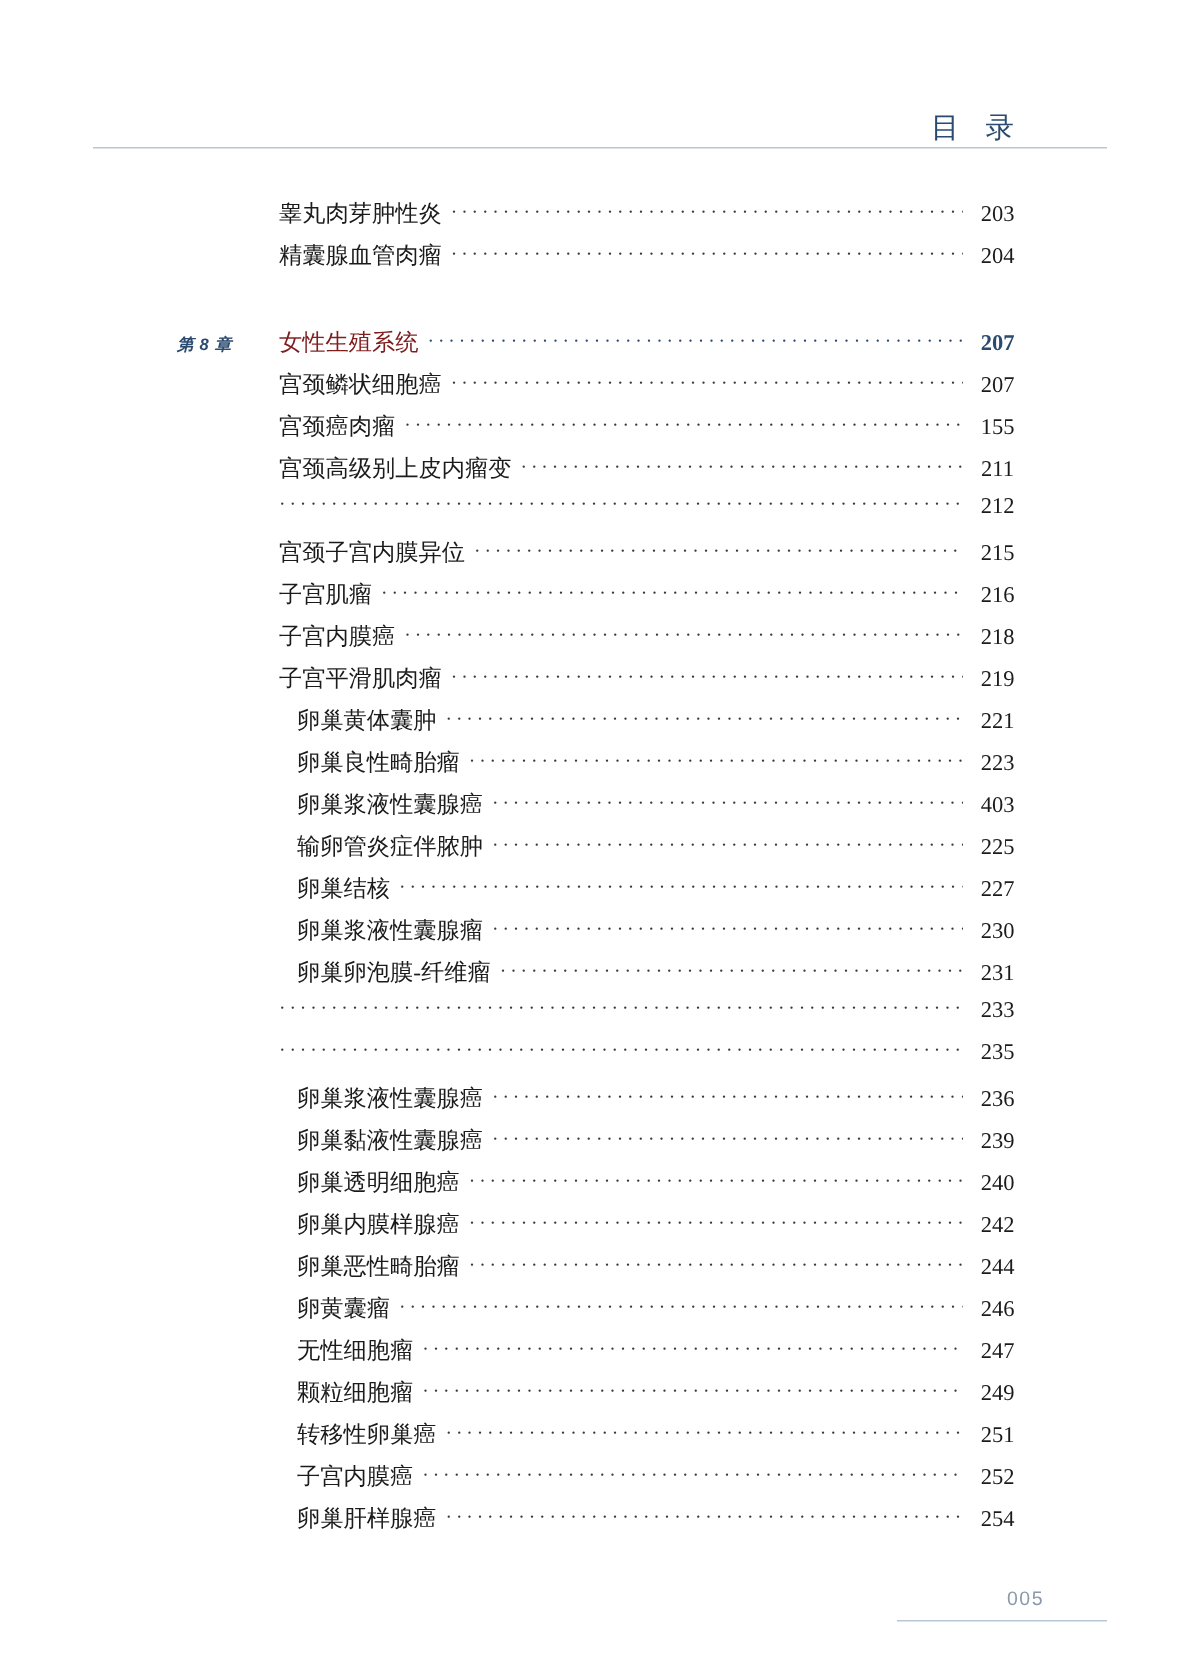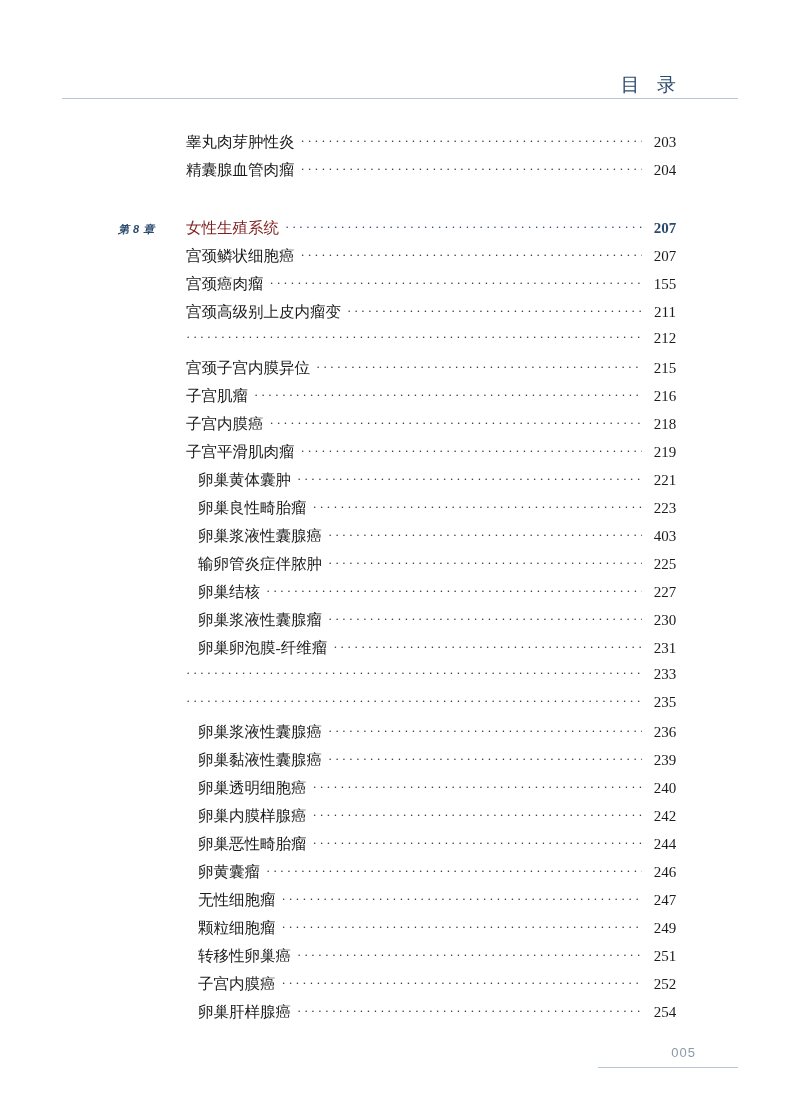--- a/index.html
+++ b/index.html
@@ -123,21 +123,21 @@
   }
 
   
   .entry.sub2 .title {
     padding-left: 12px;
   }
 
   
   .footer {
     position: absolute;
-    bottom: 43px;
+    bottom: 30px;
     right: 62px;
     width: 180px;
     height: 30px;
     margin-top: 16px;
   }
   .footer-num {
     position: absolute;
     right: 42px;
     top: 0;
     font-size: 13px;

